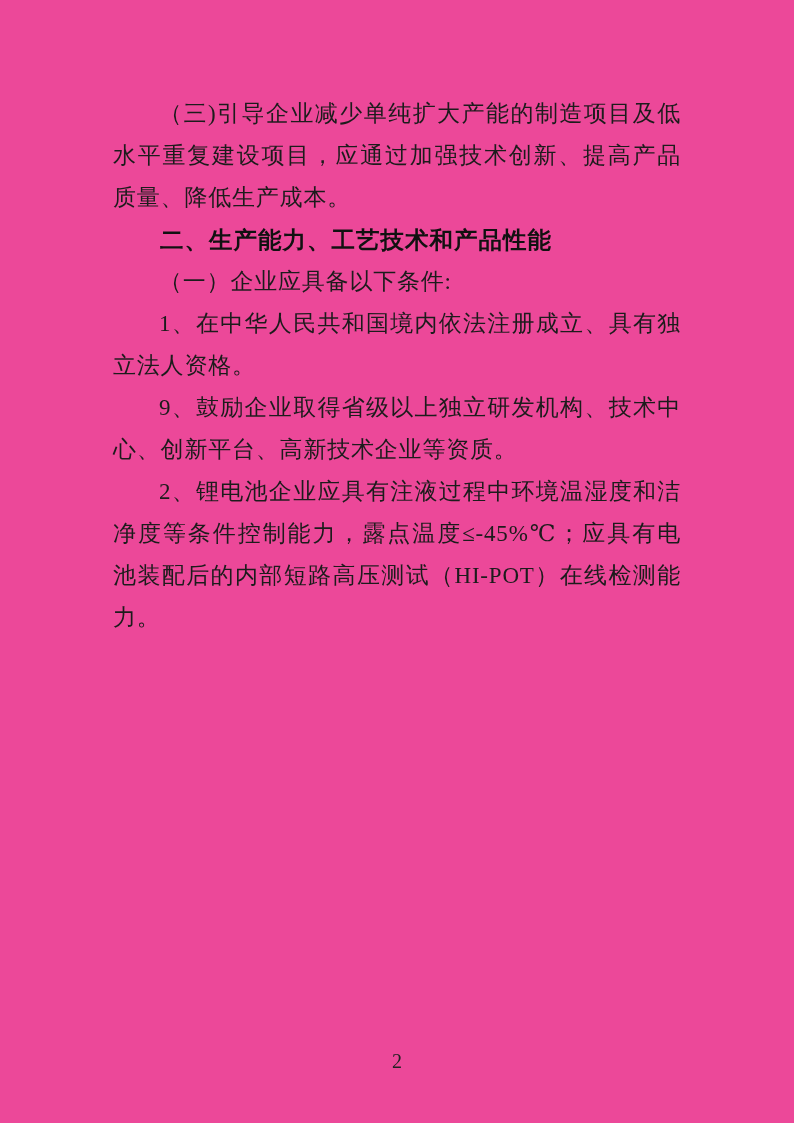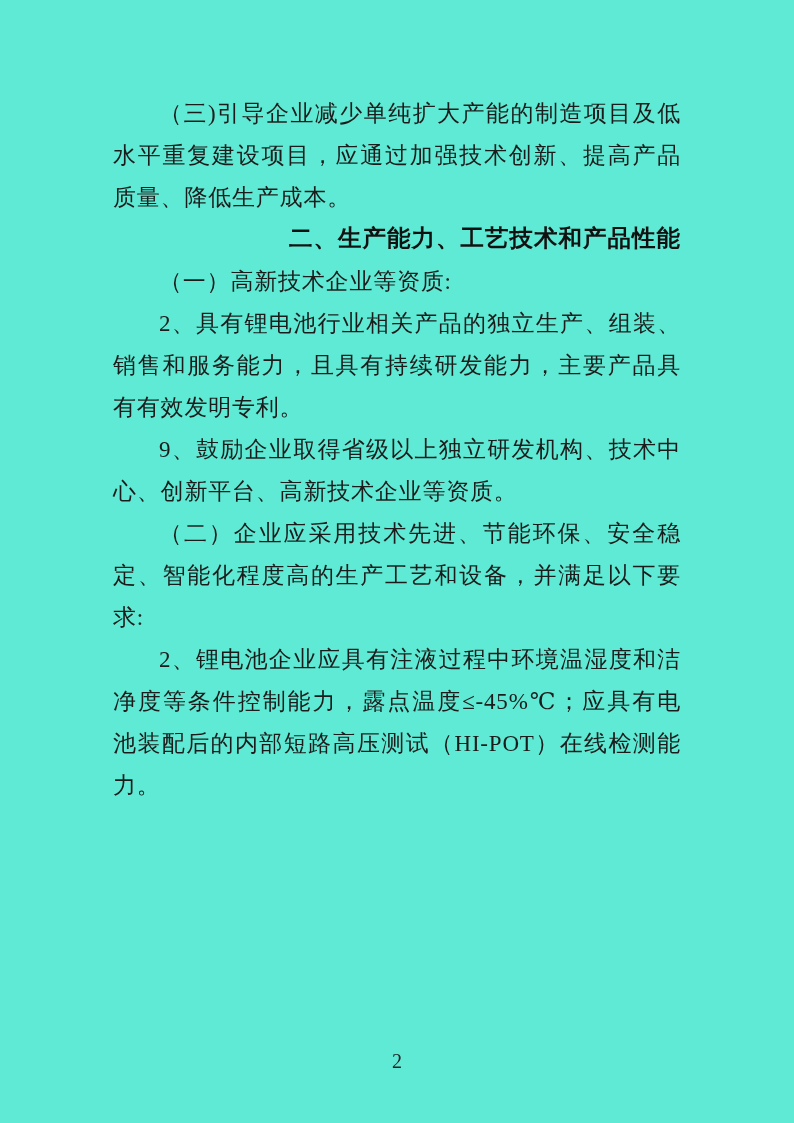--- a/index.html
+++ b/index.html
@@ -4,21 +4,21 @@
 <style>
   html, body {
     margin: 0;
     padding: 0;
     background: #ffffff;
   }
   .page {
     position: relative;
     width: 794px;
     height: 1123px;
-    background: #5eead4;
+    background: #ec4899;
     overflow: hidden;
     box-sizing: border-box;
   }
   .content {
     position: absolute;
     top: 93px;
     left: 113px;
     width: 568px;
   }
   .para {
@@ -27,26 +27,26 @@
     line-height: 42px;
     color: #1c1c1c;
     text-align: justify;
     text-indent: 2em;
     margin: 0;
     padding: 0;
     letter-spacing: 0.8px;
     word-break: break-all;
   }
   .para.heading {
-    font-family: Liberation Mono, monospace;
+    font-family: Liberation Sans, sans-serif;
     font-weight: bold;
     font-size: 23.5px;
     letter-spacing: 1px;
     color: #111111;
-    text-align: right;
+    text-align: left;
   }
   .footer {
     position: absolute;
     left: 0;
     bottom: 50px;
     width: 100%;
     text-align: center;
   }
   .page-number {
     font-family: "Liberation Serif", "DejaVu Serif", serif;
@@ -54,22 +54,21 @@
     color: #222222;
   }
 </style>
 </head>
 <body>
 
 <div class="page">
   <div class="content">
     <p class="para">（三)引导企业减少单纯扩大产能的制造项目及低水平重复建设项目，应通过加强技术创新、提高产品质量、降低生产成本。</p>
     <p class="para heading">二、生产能力、工艺技术和产品性能</p>
-    <p class="para">（一）高新技术企业等资质:</p>
-    <p class="para">2、具有锂电池行业相关产品的独立生产、组装、销售和服务能力，且具有持续研发能力，主要产品具有有效发明专利。</p>
+    <p class="para">（一）企业应具备以下条件:</p>
+    <p class="para">1、在中华人民共和国境内依法注册成立、具有独立法人资格。</p>
     <p class="para">9、鼓励企业取得省级以上独立研发机构、技术中心、创新平台、高新技术企业等资质。</p>
-    <p class="para">（二）企业应采用技术先进、节能环保、安全稳定、智能化程度高的生产工艺和设备，并满足以下要求:</p>
     <p class="para">2、锂电池企业应具有注液过程中环境温湿度和洁净度等条件控制能力，露点温度≤-45%℃；应具有电池装配后的内部短路高压测试（HI-POT）在线检测能力。</p>
   </div>
   <div class="footer">
     <span class="page-number">2</span>
   </div>
 </div>
 
 </body></html>

